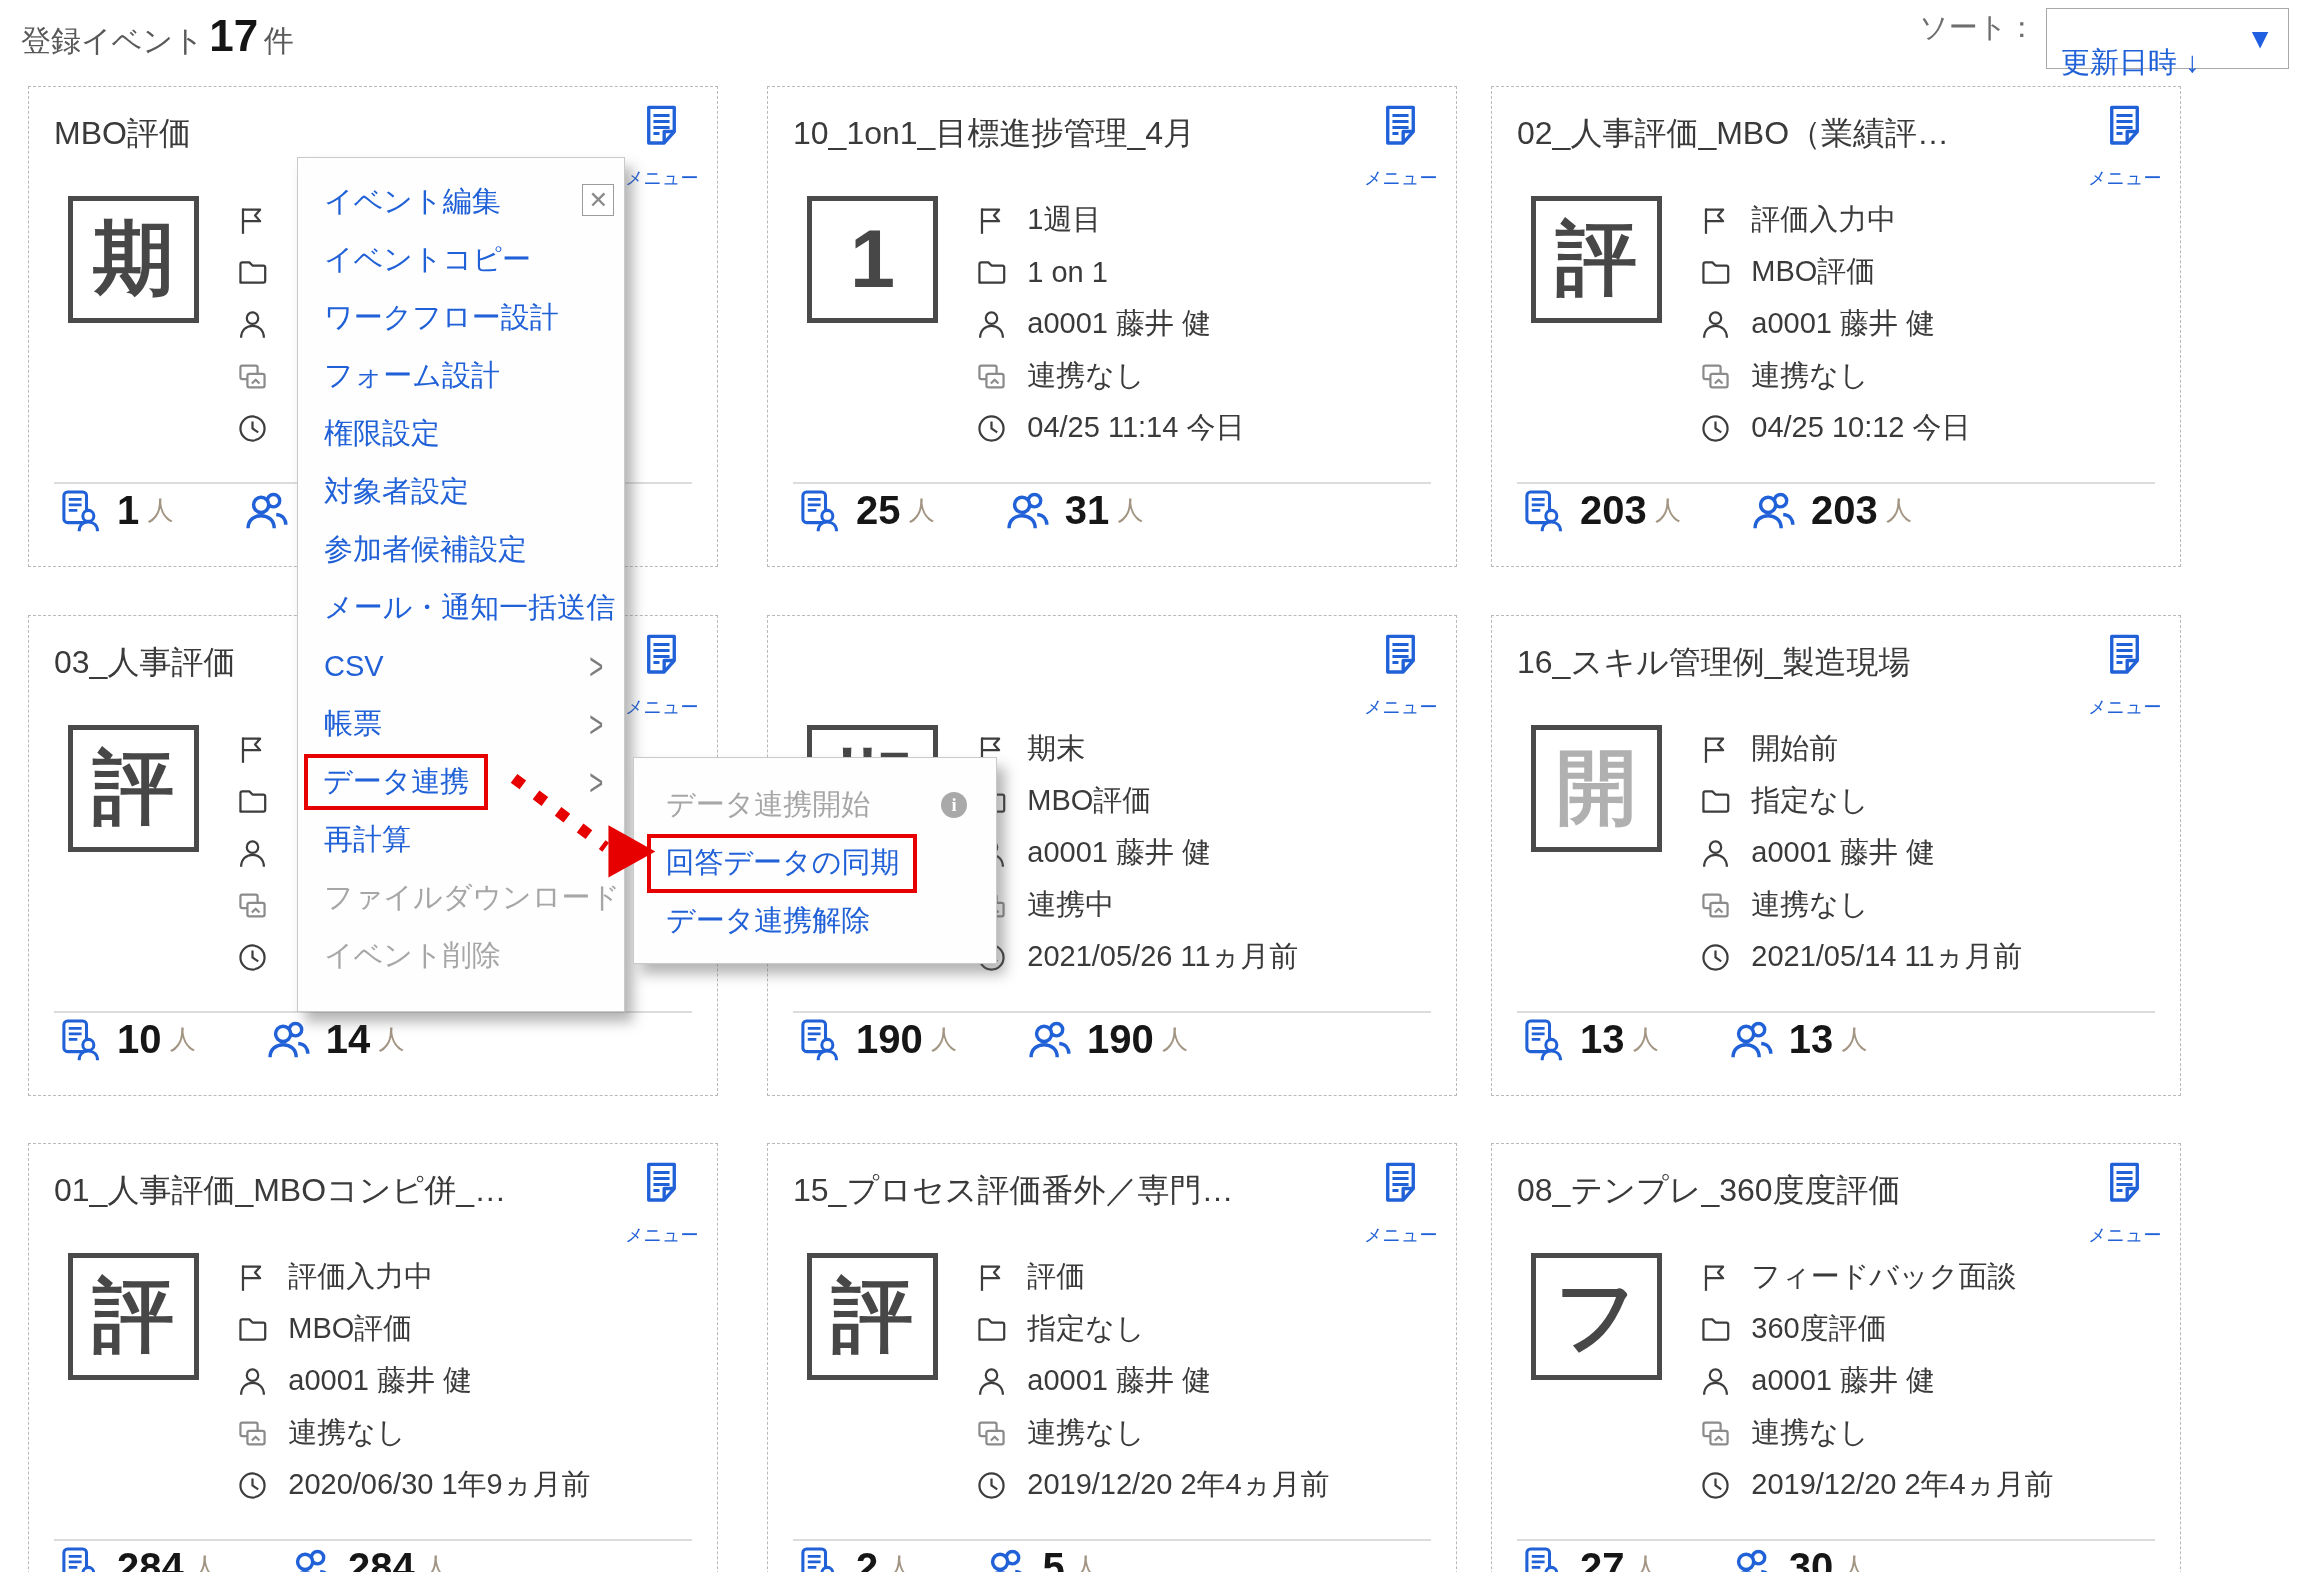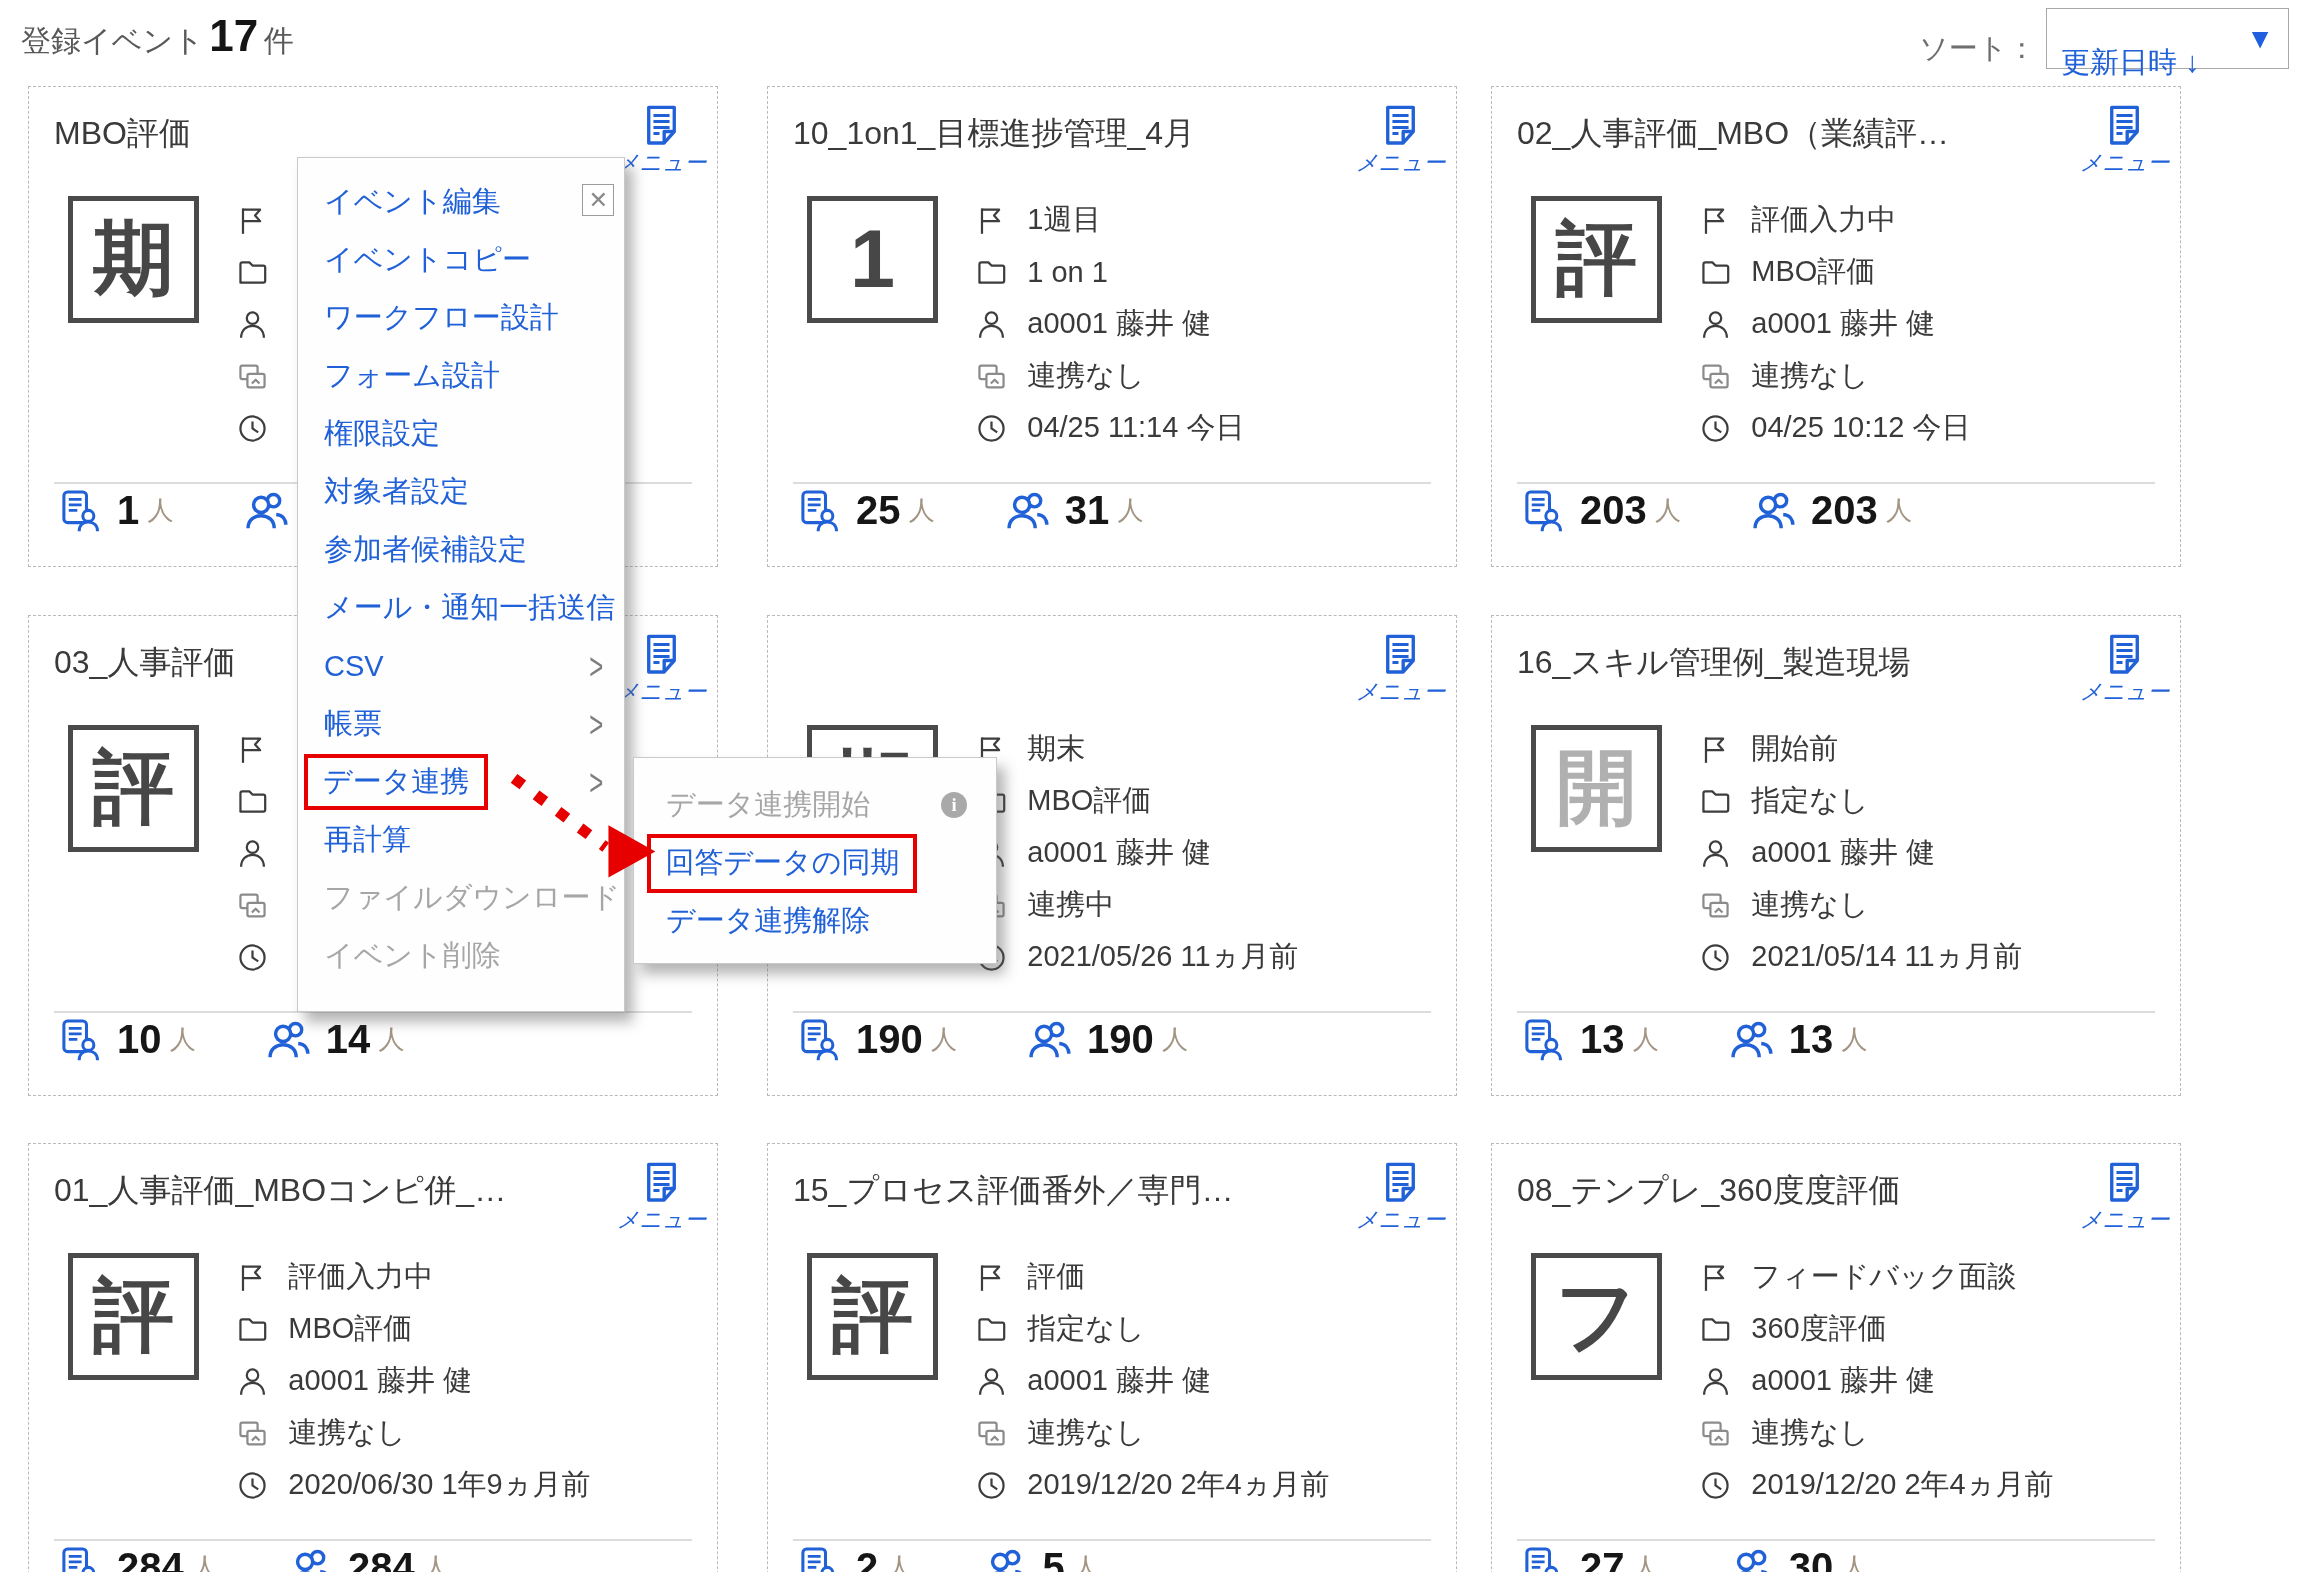--- a/index.html
+++ b/index.html
@@ -4,34 +4,34 @@
 <style>
   html,body{margin:0;padding:0;}
   body{
     position:relative;width:2319px;height:1573px;overflow:hidden;
     background:#ffffff;font-family:"Liberation Sans","DejaVu Sans",sans-serif;
   }
   
   .page-header{position:absolute;left:21px;top:11px;font-size:30px;color:#595959;white-space:nowrap;}
   .page-header .count{font-size:44px;font-weight:bold;color:#151515;margin:0 5.5px;}
   
-  .sort-wrap{position:absolute;left:1919px;top:8.3px;display:flex;align-items:flex-end;}
+  .sort-wrap{position:absolute;left:1919px;top:8.3px;display:flex;align-items:flex-start;}
   .sort-label{font-size:29px;color:#6e6e6e;margin-right:9.7px;white-space:nowrap;}
   .sort-box{width:243px;height:61px;border:1.4px solid #a8a8a8;background:#fff;box-sizing:border-box;
     display:flex;align-items:center;justify-content:space-between;padding:0 14px;cursor:pointer;}
   .sort-value{font-size:29px;color:#2161d8;white-space:nowrap;margin-top:48px;}
   .sort-caret{font-size:28px;color:#1f5fe0;}
   
   .card{position:absolute;width:690px;height:481px;border:1.4px dashed #b9b9b9;background:#fff;box-sizing:border-box;}
   .card-title{position:absolute;left:25px;top:25px;max-width:573px;font-size:32px;color:#3a3a3a;
     white-space:nowrap;overflow:hidden;}
   .menu-btn{position:absolute;top:16.6px;right:9.7px;width:91px;display:flex;flex-direction:column;
     align-items:center;color:#2161d8;cursor:pointer;}
   .menu-btn svg{width:43px;height:43px;}
-  .mi-label{font-size:22px;color:#2161d8;margin-top:1px;white-space:nowrap;font-style:italic;}
+  .mi-label{font-size:18px;color:#2161d8;margin-top:19px;white-space:nowrap;}
   .badge{position:absolute;left:39px;top:109px;width:131px;height:127px;border:5.5px solid #4a4a4a;
     box-sizing:border-box;display:flex;align-items:center;justify-content:center;
     font-size:81px;font-weight:600;color:#474747;background:#fff;}
   .badge.muted{color:#b0b0b0;}
   .rows{position:absolute;left:207px;top:107px;right:11px;}
   .row{height:52px;display:flex;align-items:center;}
   .row svg{width:33px;height:33px;margin-right:19.3px;flex:none;color:#3d3d3d;}
   .row.link-row svg{color:#8b8b8b;}
   .row span{font-size:29px;color:#3a3a3a;white-space:nowrap;}
   .divider{position:absolute;left:25px;right:25px;top:395px;border-top:2.1px solid #dcdcdc;}

